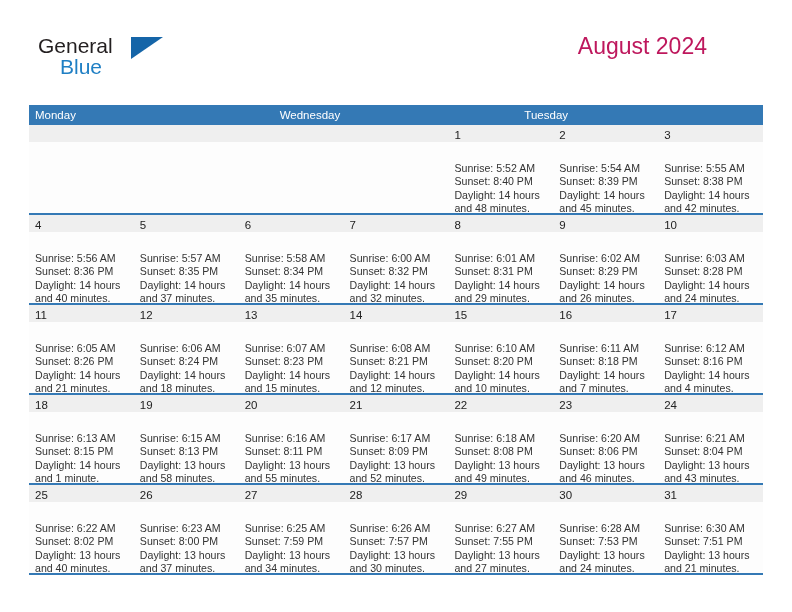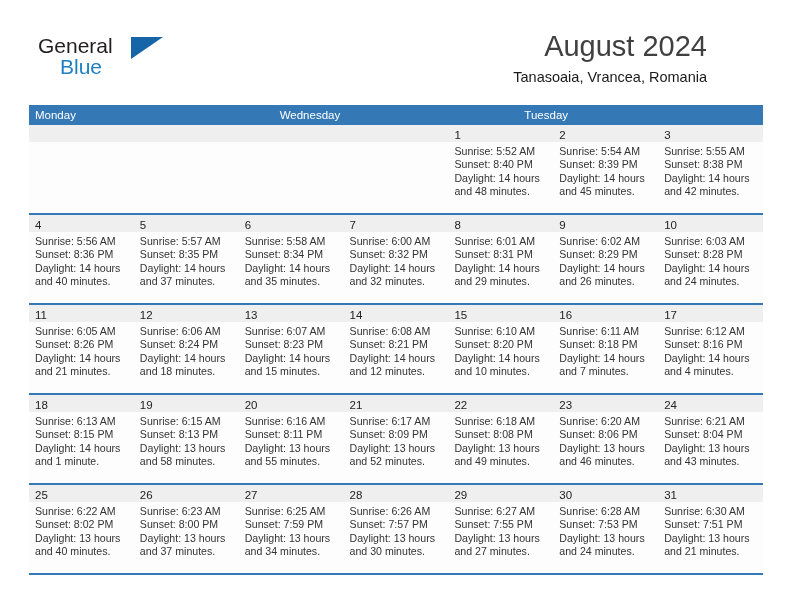--- a/index.html
+++ b/index.html
@@ -63,23 +63,23 @@
     border-bottom: 22px solid transparent;
   }
 
   .title-block {
     position: absolute;
     right: 0;
     top: 0;
     text-align: right;
   }
   .month-title {
-    font-size: 29px;
+    font-size: 23px;
     font-weight: normal;
-    color: #404040;
+    color: #be185d;
     line-height: 36px;
     white-space: nowrap;
   }
   .location {
     font-size: 14.5px;
     color: #1a1a1a;
     line-height: 20px;
     margin-top: 3px;
     white-space: nowrap;
   }
@@ -126,21 +126,21 @@
     height: 17px;
     padding-left: 6px;
     box-sizing: border-box;
   }
   .day-number {
     font-size: 11.5px;
     line-height: 17px;
     color: #222222;
   }
   .day-info {
-    padding: 3px 6px 0 6px;
+    padding: 20px 6px 0 6px;
     font-size: 10.6px;
     line-height: 13.4px;
     color: #333333;
   }
   .day-info .line {
     white-space: nowrap;
   }
 
   
   .bottom-rule {
@@ -156,21 +156,20 @@
   <div class="header">
 
     <div class="brand">
       <span class="brand-general">General</span>
       <span class="brand-triangle"></span>
       <span class="brand-blue">Blue</span>
     </div>
 
     <div class="title-block">
       <div class="month-title">August 2024</div>
-      <div class="location">Tanasoaia, Vrancea, Romania</div>
     </div>
 
   </div>
 
   <div class="calendar">
 
     <div class="weekday-row">
       <div class="weekday">Monday</div>
       <div class="weekday">Wednesday</div>
       <div class="weekday">Tuesday</div>

